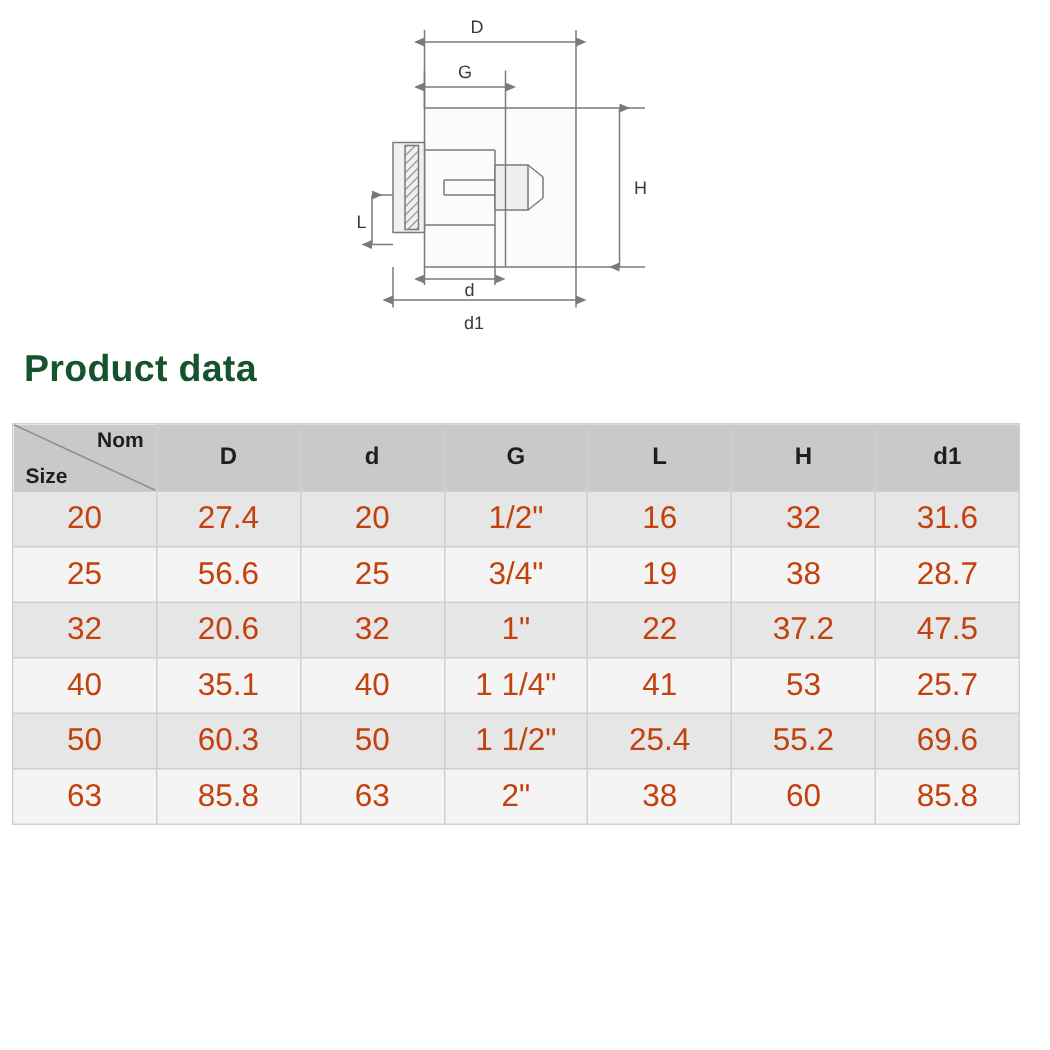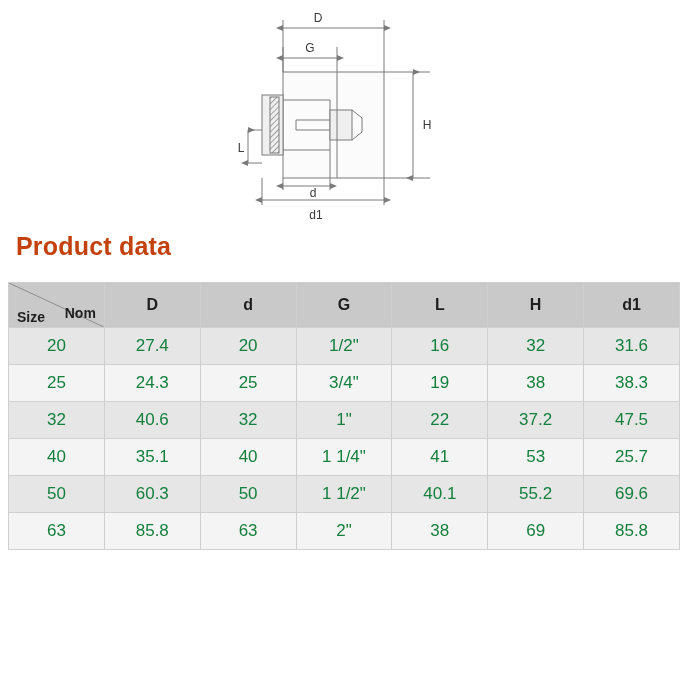--- a/index.html
+++ b/index.html
@@ -29,43 +29,43 @@
   }
 
   
   #product-title {
     position: absolute;
     left: 16px;
     top: 232px;
     font-size: 25px;
     font-weight: bold;
     letter-spacing: 0.2px;
-    color: #c2410c;
+    color: #14532d;
     font-family: "Liberation Sans", sans-serif;
   }
 
   
   #data-table-wrap {
     position: absolute;
     left: 8px;
     top: 282px;
     width: 672px;
   }
   table.data-table {
     border-collapse: collapse;
     width: 672px;
     table-layout: fixed;
   }
   table.data-table td, table.data-table th {
     border: 1px solid #cfcfcf;
     height: 36px;
     text-align: center;
     vertical-align: middle;
-    font-size: 17px;
-    color: #15803d;
+    font-size: 21px;
+    color: #c2410c;
     font-weight: normal;
     padding: 0;
   }
   tr.header-row td {
     background: #c9c9c9;
     font-weight: bold;
     font-size: 16px;
     height: 44px;
     color: #1e1e1e;
   }
@@ -92,21 +92,20 @@
     top: 0;
     width: 100%;
     height: 100%;
   }
   .corner-nom {
     position: absolute;
     right: 8px;
     top: 2px;
     font-size: 14px;
     font-weight: bold;
-    margin-top: 20px;
   }
   .corner-size {
     position: absolute;
     left: 8px;
     bottom: 2px;
     font-size: 14px;
     font-weight: bold;
     text-align: right;
   }
 </style>
@@ -219,58 +218,58 @@
           <td class="size-cell">20</td>
           <td>27.4</td>
           <td>20</td>
           <td>1/2"</td>
           <td>16</td>
           <td>32</td>
           <td>31.6</td>
         </tr>
         <tr class="row-even">
           <td class="size-cell">25</td>
-          <td>24.3</td>
+          <td>56.6</td>
           <td>25</td>
           <td>3/4"</td>
           <td>19</td>
           <td>38</td>
-          <td>38.3</td>
+          <td>28.7</td>
         </tr>
         <tr class="row-odd">
           <td class="size-cell">32</td>
-          <td>40.6</td>
+          <td>20.6</td>
           <td>32</td>
           <td>1"</td>
           <td>22</td>
           <td>37.2</td>
           <td>47.5</td>
         </tr>
         <tr class="row-even">
           <td class="size-cell">40</td>
           <td>35.1</td>
           <td>40</td>
           <td>1  1/4"</td>
           <td>41</td>
           <td>53</td>
           <td>25.7</td>
         </tr>
         <tr class="row-odd">
           <td class="size-cell">50</td>
           <td>60.3</td>
           <td>50</td>
           <td>1  1/2"</td>
-          <td>40.1</td>
+          <td>25.4</td>
           <td>55.2</td>
           <td>69.6</td>
         </tr>
         <tr class="row-even">
           <td class="size-cell">63</td>
           <td>85.8</td>
           <td>63</td>
           <td>2"</td>
           <td>38</td>
-          <td>69</td>
+          <td>60</td>
           <td>85.8</td>
         </tr>
       </tbody>
   </table>
 </div>
 
 </body></html>

